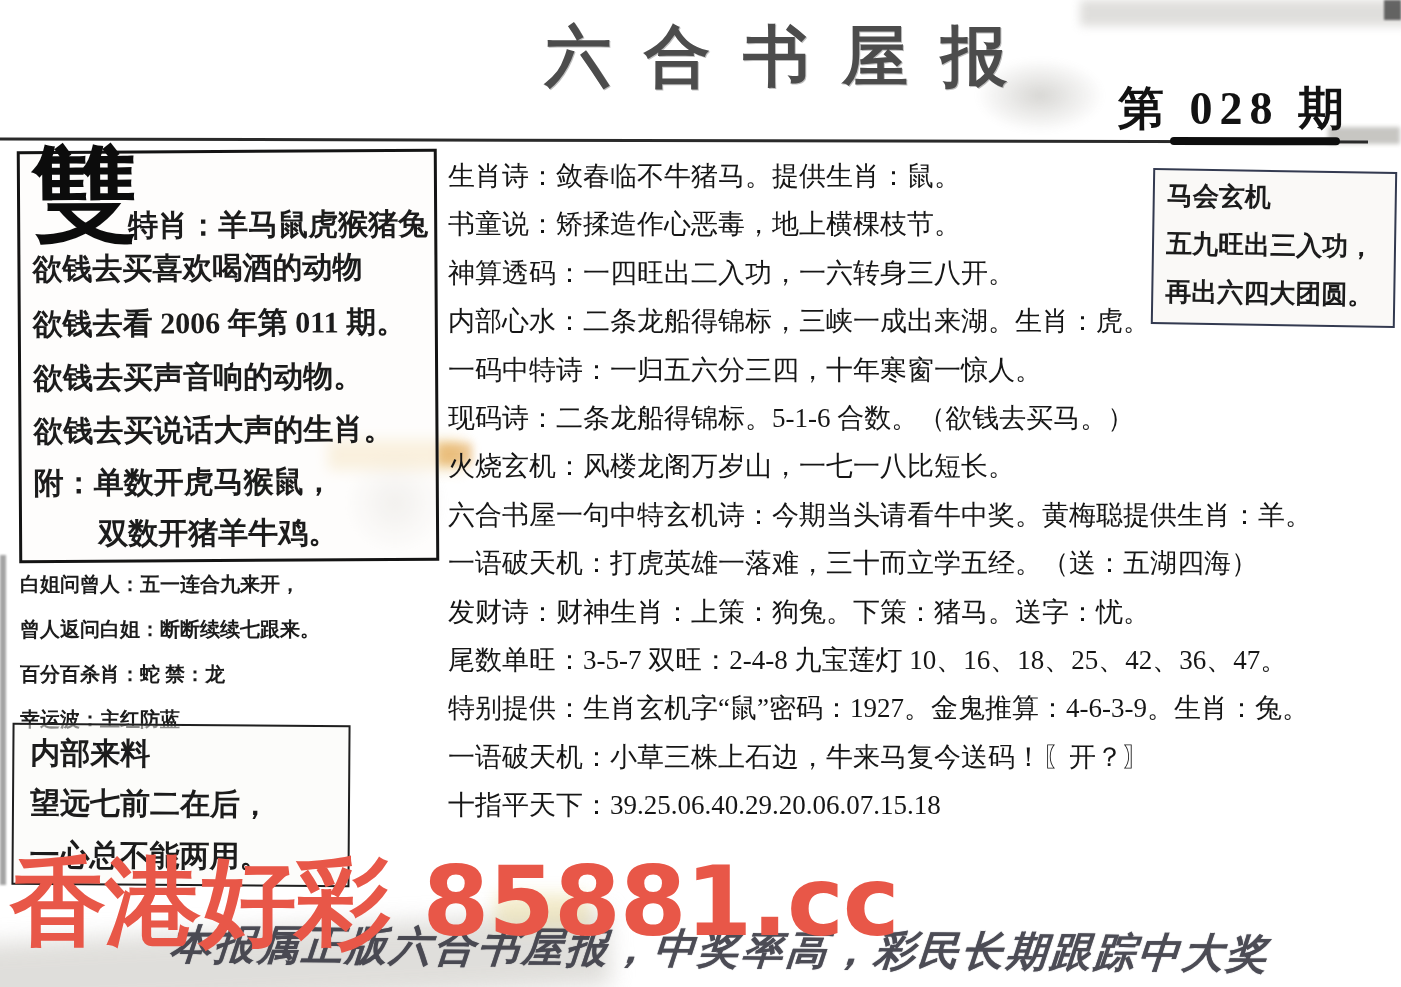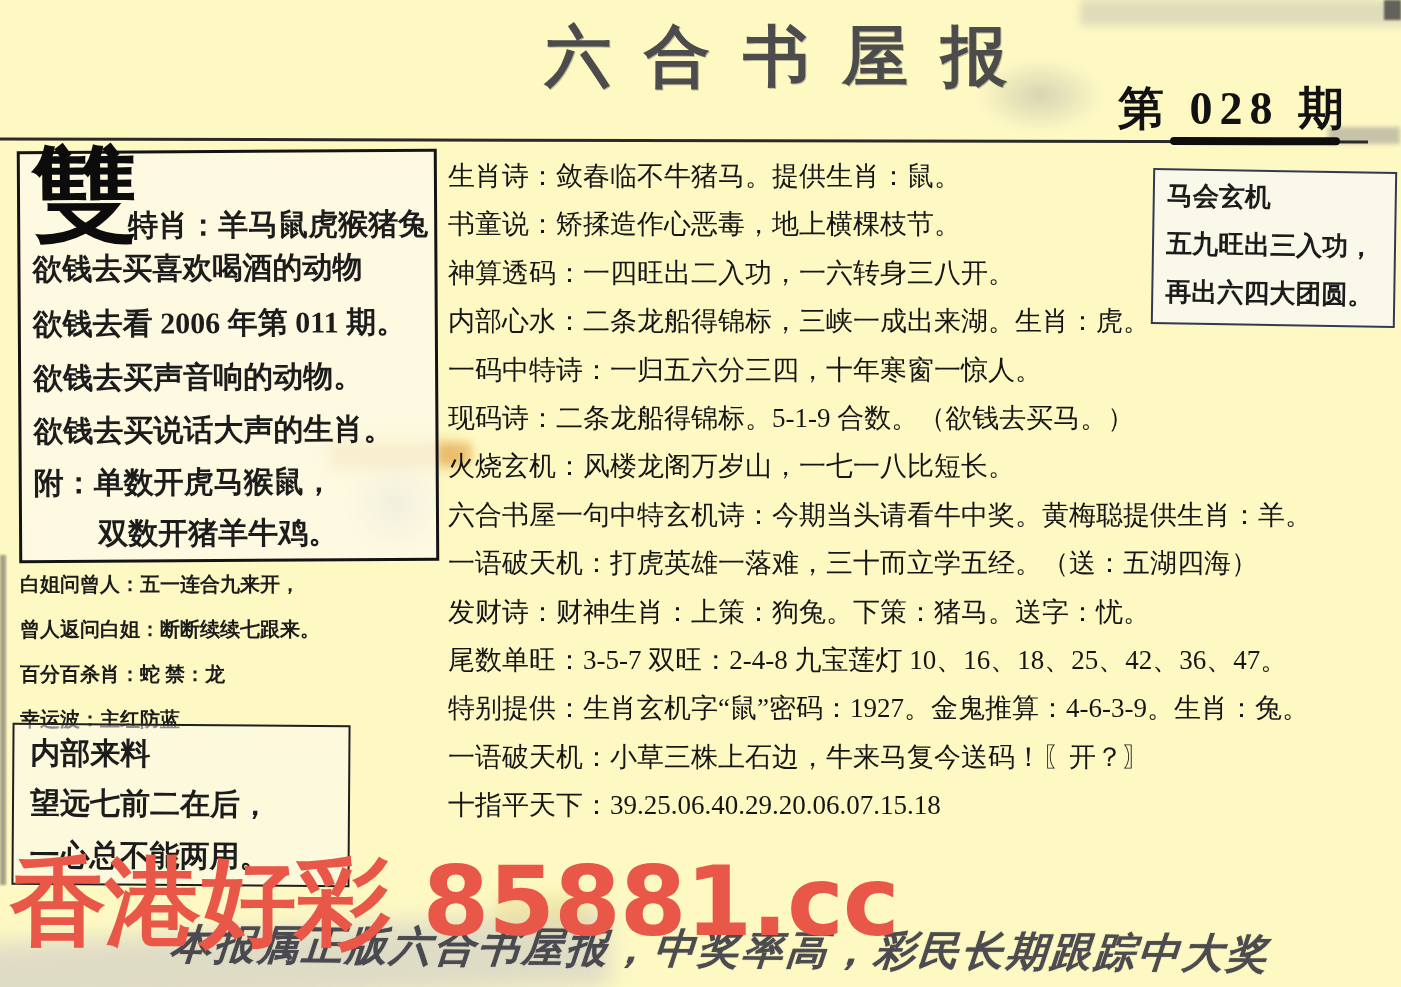--- a/index.html
+++ b/index.html
@@ -1,18 +1,18 @@
 <!DOCTYPE html>
 <html><head>
 <meta charset="utf-8">
 <style>
   html,body{margin:0;padding:0;background:#d8d6d1;}
   .page{
     position:relative;width:1401px;height:987px;overflow:hidden;
-    background:#fef9c3;
+    background:#ffffff;
     font-family:"Liberation Serif","DejaVu Serif",serif;
     color:#1c1c1c;
   }
   
   .smudge{position:absolute;pointer-events:none;}
   .sm1{left:1080px;top:0;width:330px;height:26px;background:#b9b7b2;opacity:.45;filter:blur(5px);}
   .sm2{left:975px;top:58px;width:130px;height:75px;background:radial-gradient(ellipse at center,#a8a6a0 0%,transparent 70%);opacity:.45;filter:blur(3px);}
   .sm3{left:328px;top:440px;width:135px;height:30px;background:#e8c06a;opacity:.45;filter:blur(7px);}
   .sm4{left:438px;top:443px;width:34px;height:22px;background:#e09b3f;opacity:.5;filter:blur(4px);}
   .sm5{left:-50px;top:928px;width:660px;height:75px;background:#cfcdc8;opacity:.65;filter:blur(11px);transform:rotate(-3deg);}
@@ -140,21 +140,21 @@
     <div class="ib ib2">望远七前二在后，</div>
     <div class="ib ib3">一心总不能两用。</div>
   </div>
 
   <div class="right-col">
     <div class="rline">生肖诗：敛春临不牛猪马。提供生肖：鼠。</div>
     <div class="rline">书童说：矫揉造作心恶毒，地上横棵枝节。</div>
     <div class="rline">神算透码：一四旺出二入功，一六转身三八开。</div>
     <div class="rline">内部心水：二条龙船得锦标，三峡一成出来湖。生肖：虎。</div>
     <div class="rline">一码中特诗：一归五六分三四，十年寒窗一惊人。</div>
-    <div class="rline">现码诗：二条龙船得锦标。5-1-9 合数。（欲钱去买马。）</div>
+    <div class="rline">现码诗：二条龙船得锦标。5-1-6 合数。（欲钱去买马。）</div>
     <div class="rline">火烧玄机：风楼龙阁万岁山，一七一八比短长。</div>
     <div class="rline">六合书屋一句中特玄机诗：今期当头请看牛中奖。黄梅聪提供生肖：羊。</div>
     <div class="rline">一语破天机：打虎英雄一落难，三十而立学五经。（送：五湖四海）</div>
     <div class="rline">发财诗：财神生肖：上策：狗兔。下策：猪马。送字：忧。</div>
     <div class="rline">尾数单旺：3-5-7 双旺：2-4-8 九宝莲灯 10、16、18、25、42、36、47。</div>
     <div class="rline">特别提供：生肖玄机字“鼠”密码：1927。金鬼推算：4-6-3-9。生肖：兔。</div>
     <div class="rline">一语破天机：小草三株上石边，牛来马复今送码！〖开？〗</div>
     <div class="rline">十指平天下：39.25.06.40.29.20.06.07.15.18</div>
   </div>
 

